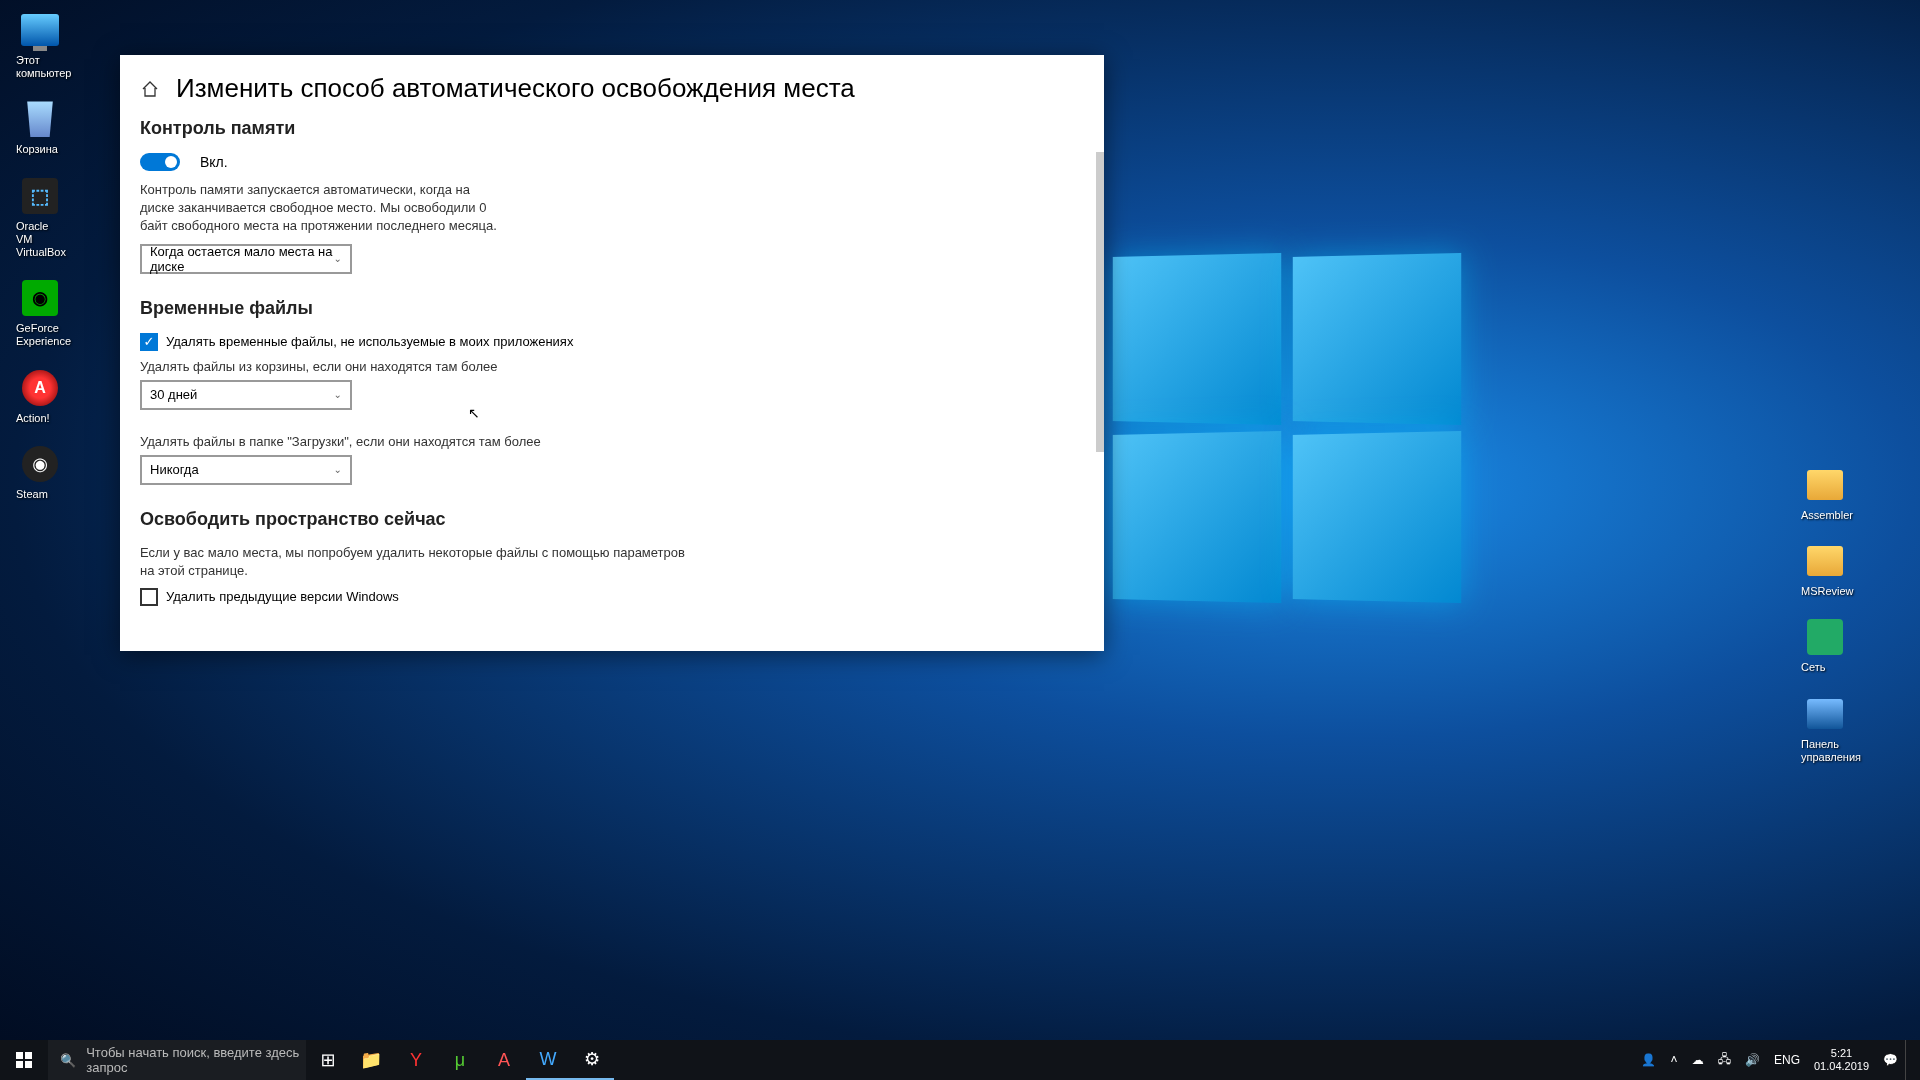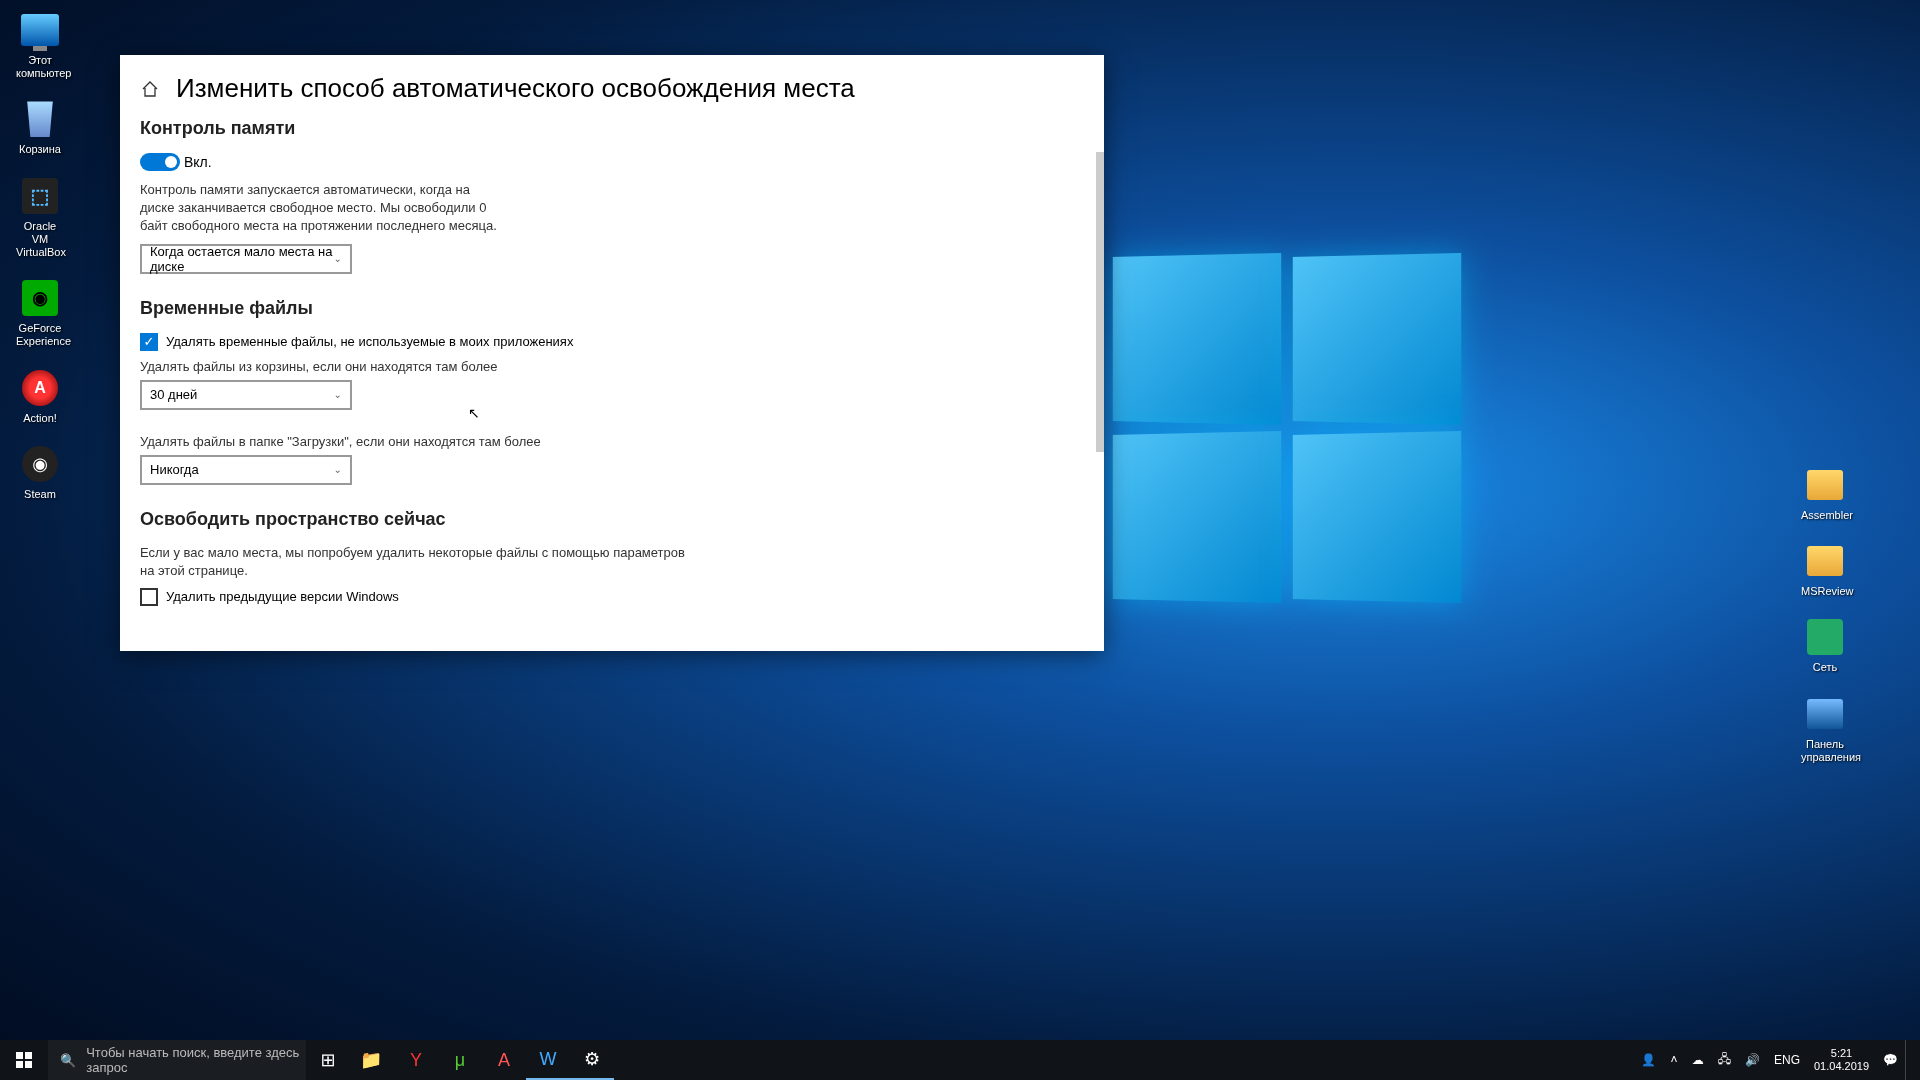--- a/index.html
+++ b/index.html
@@ -8,21 +8,21 @@
 
 .win-logo{position:absolute;left:1110px;top:255px;width:350px;height:350px}
 .win-q{position:absolute;width:170px;height:168px;background:linear-gradient(135deg,#4fc3f7 0%,#0288d1 100%);box-shadow:0 0 30px rgba(0,200,255,.4)}
 .win-q.tl{left:0;top:0;transform:perspective(500px) rotateY(-8deg)}
 .win-q.tr{left:180px;top:0;transform:perspective(500px) rotateY(-8deg)}
 .win-q.bl{left:0;top:178px;transform:perspective(500px) rotateY(-8deg)}
 .win-q.br{left:180px;top:178px;transform:perspective(500px) rotateY(-8deg)}
 
 
 .desk-icons-left{position:absolute;left:0;top:5px;width:80px}
-.desk-icon{width:80px;text-align:center;margin-bottom:10px;color:#fff;font-size:11px;cursor:pointer;padding:4px 16px}
+.desk-icon{width:80px;text-align:left;margin-bottom:10px;color:#fff;font-size:11px;cursor:pointer;padding:4px 16px}
 .desk-icon .ico{width:42px;height:42px;margin:0 auto 3px;display:flex;align-items:center;justify-content:center;font-size:32px}
 .desk-icon .lbl{line-height:1.2;text-shadow:1px 1px 2px #000}
 
 
 .desk-icons-right{position:absolute;right:55px;top:460px;width:80px}
 
 
 .settings-win{position:absolute;left:120px;top:55px;width:984px;height:596px;background:#fff;box-shadow:0 4px 24px rgba(0,0,0,.5);display:flex;flex-direction:column}
 .titlebar{height:32px;display:flex;align-items:center;padding-left:8px;position:relative;font-size:12px;color:#333}
 .tb-back{width:28px;height:28px;display:flex;align-items:center;justify-content:center;cursor:pointer}
@@ -33,21 +33,21 @@
 .page-head{display:flex;align-items:center;padding:18px 20px 14px}
 .home-ico{width:20px;height:20px;margin-right:16px;cursor:pointer}
 .page-title{font-size:26px;font-weight:400;color:#000}
 
 .content{padding:0 20px 20px;overflow-y:auto;flex:1;position:relative}
 .section-h{font-size:18px;font-weight:600;color:#222;margin-bottom:14px}
 
 .toggle{display:flex;align-items:center;margin-bottom:10px}
 .toggle-sw{width:40px;height:18px;border-radius:9px;background:#0078d7;position:relative;cursor:pointer}
 .toggle-sw::after{content:"";position:absolute;right:3px;top:3px;width:12px;height:12px;border-radius:50%;background:#fff}
-.toggle-lbl{margin-left:4px;font-size:14px}
+.toggle-lbl{margin-left:20px;font-size:14px}
 
 .desc{font-size:13px;color:#333;line-height:1.4;max-width:360px;margin-bottom:8px}
 .sub-lbl{font-size:13px;color:#333;margin-top:6px;margin-bottom:6px}
 
 .combo{width:212px;height:30px;border:2px solid #999;display:flex;align-items:center;justify-content:space-between;padding:0 8px;font-size:13px;cursor:pointer;background:#fff;margin-bottom:24px}
 .combo .chev{font-size:10px;color:#666}
 
 .chk{display:flex;align-items:center;margin-bottom:8px}
 .chk-box{width:18px;height:18px;border:2px solid #333;cursor:pointer;display:flex;align-items:center;justify-content:center;font-size:13px}
 .chk-box.checked{background:#0078d7;border-color:#0078d7;color:#fff}

